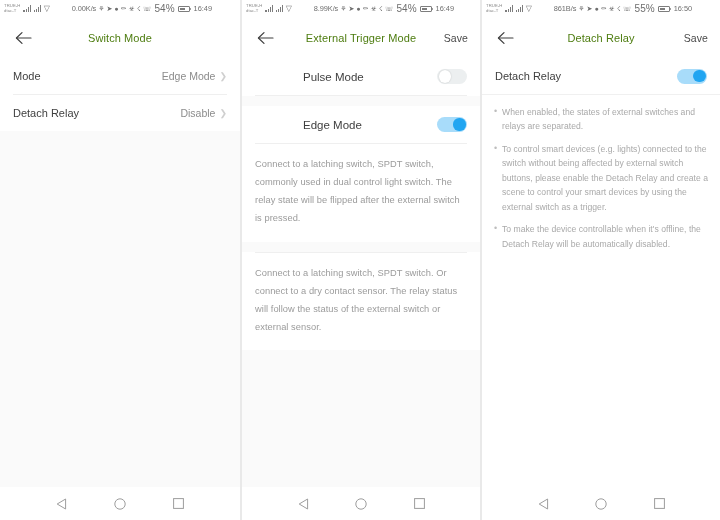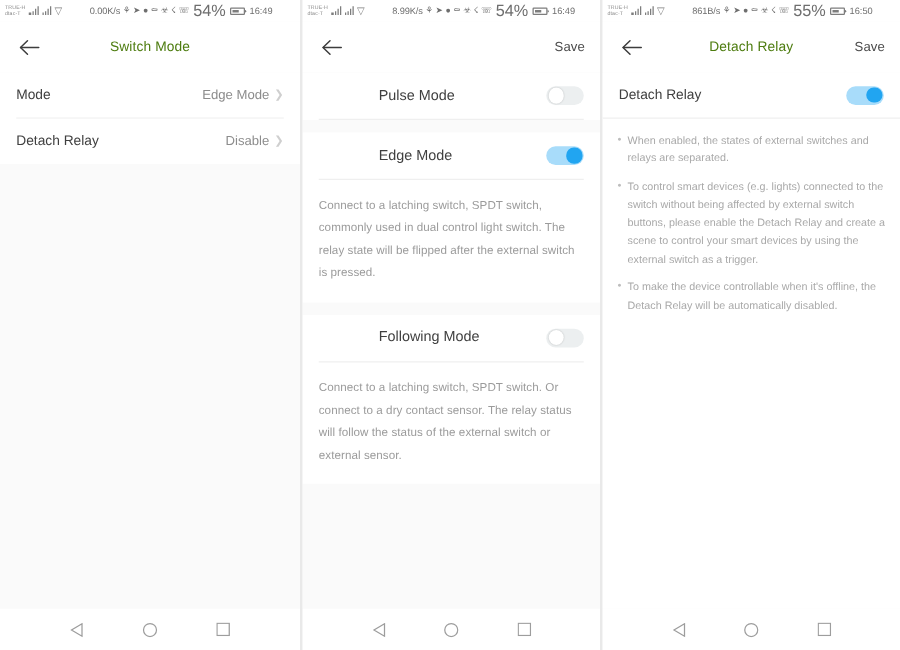--- a/index.html
+++ b/index.html
@@ -63,21 +63,21 @@
   }
   .sig i:nth-child(1) { height: 2px; }
   .sig i:nth-child(2) { height: 3.4px; }
   .sig i:nth-child(3) { height: 5px; }
   .sig i:nth-child(4) { height: 6.6px; }
 
   .wifi { font-size: 8px; color: #7d7d7d; line-height: 1; }
   .speed { font-size: 7.4px; color: #6e6e6e; letter-spacing: -.1px; padding-left: 20px; }
   .trayicons { display: inline-flex; align-items: center; gap: 2px; font-size: 7px; color: #6e6e6e; }
   .trayicons span { line-height: 1; }
-  .batterypct { font-size: 13px; color: #6e6e6e; margin-left: 1px; }
+  .batterypct { font-size: 10px; color: #6e6e6e; margin-left: 1px; }
 
   .batt {
     width: 12px; height: 6px;
     border: 1px solid #7d7d7d;
     border-radius: 1px;
     position: relative;
     display: inline-block;
     margin: 0 1px 0 1px;
   }
   .batt::after {
@@ -391,20 +391,21 @@
       <span class="clock">16:49</span>
     </div>
 
     <div class="appbar">
       <div class="backbtn">
         <svg width="17" height="14" viewBox="0 0 17 14" fill="none" stroke="currentColor" stroke-width="1.2" stroke-linecap="round" stroke-linejoin="round">
           <path d="M16 7H1.6"></path>
             <path d="M7 1.6L1.4 7l5.6 5.4"></path>
         </svg>
       </div>
+      <div class="apptitle">External Trigger Mode</div>
       <div class="savebtn">Save</div>
     </div>
 
     <div class="content">
 
       <div class="modeblock">
         <div class="mode-head">
           <span class="mode-title">Pulse Mode</span>
           <span class="switch">
               <i></i>
@@ -418,26 +419,20 @@
           <span class="mode-title">Edge Mode</span>
           <span class="switch on">
               <i></i>
             </span>
         </div>
         <div class="sep"></div>
         <div class="mode-desc">Connect to a latching switch, SPDT switch, commonly used in dual control light switch. The relay state will be flipped after the external switch is pressed.</div>
       </div>
 
       <div class="modeblock">
-        <div class="mode-head">
-          <span class="mode-title">Following Mode</span>
-          <span class="switch">
-              <i></i>
-            </span>
-        </div>
         <div class="sep"></div>
         <div class="mode-desc">Connect to a latching switch, SPDT switch. Or connect to a dry contact sensor. The relay status will follow the status of the external switch or external sensor.</div>
       </div>
 
     </div>
 
     <div class="navbar">
       <div class="nav-item">
         <svg width="11" height="12" viewBox="0 0 11 12" fill="none" stroke="currentColor" stroke-width="1">
             <path d="M9.6 1L1.2 6l8.4 5z"></path>

